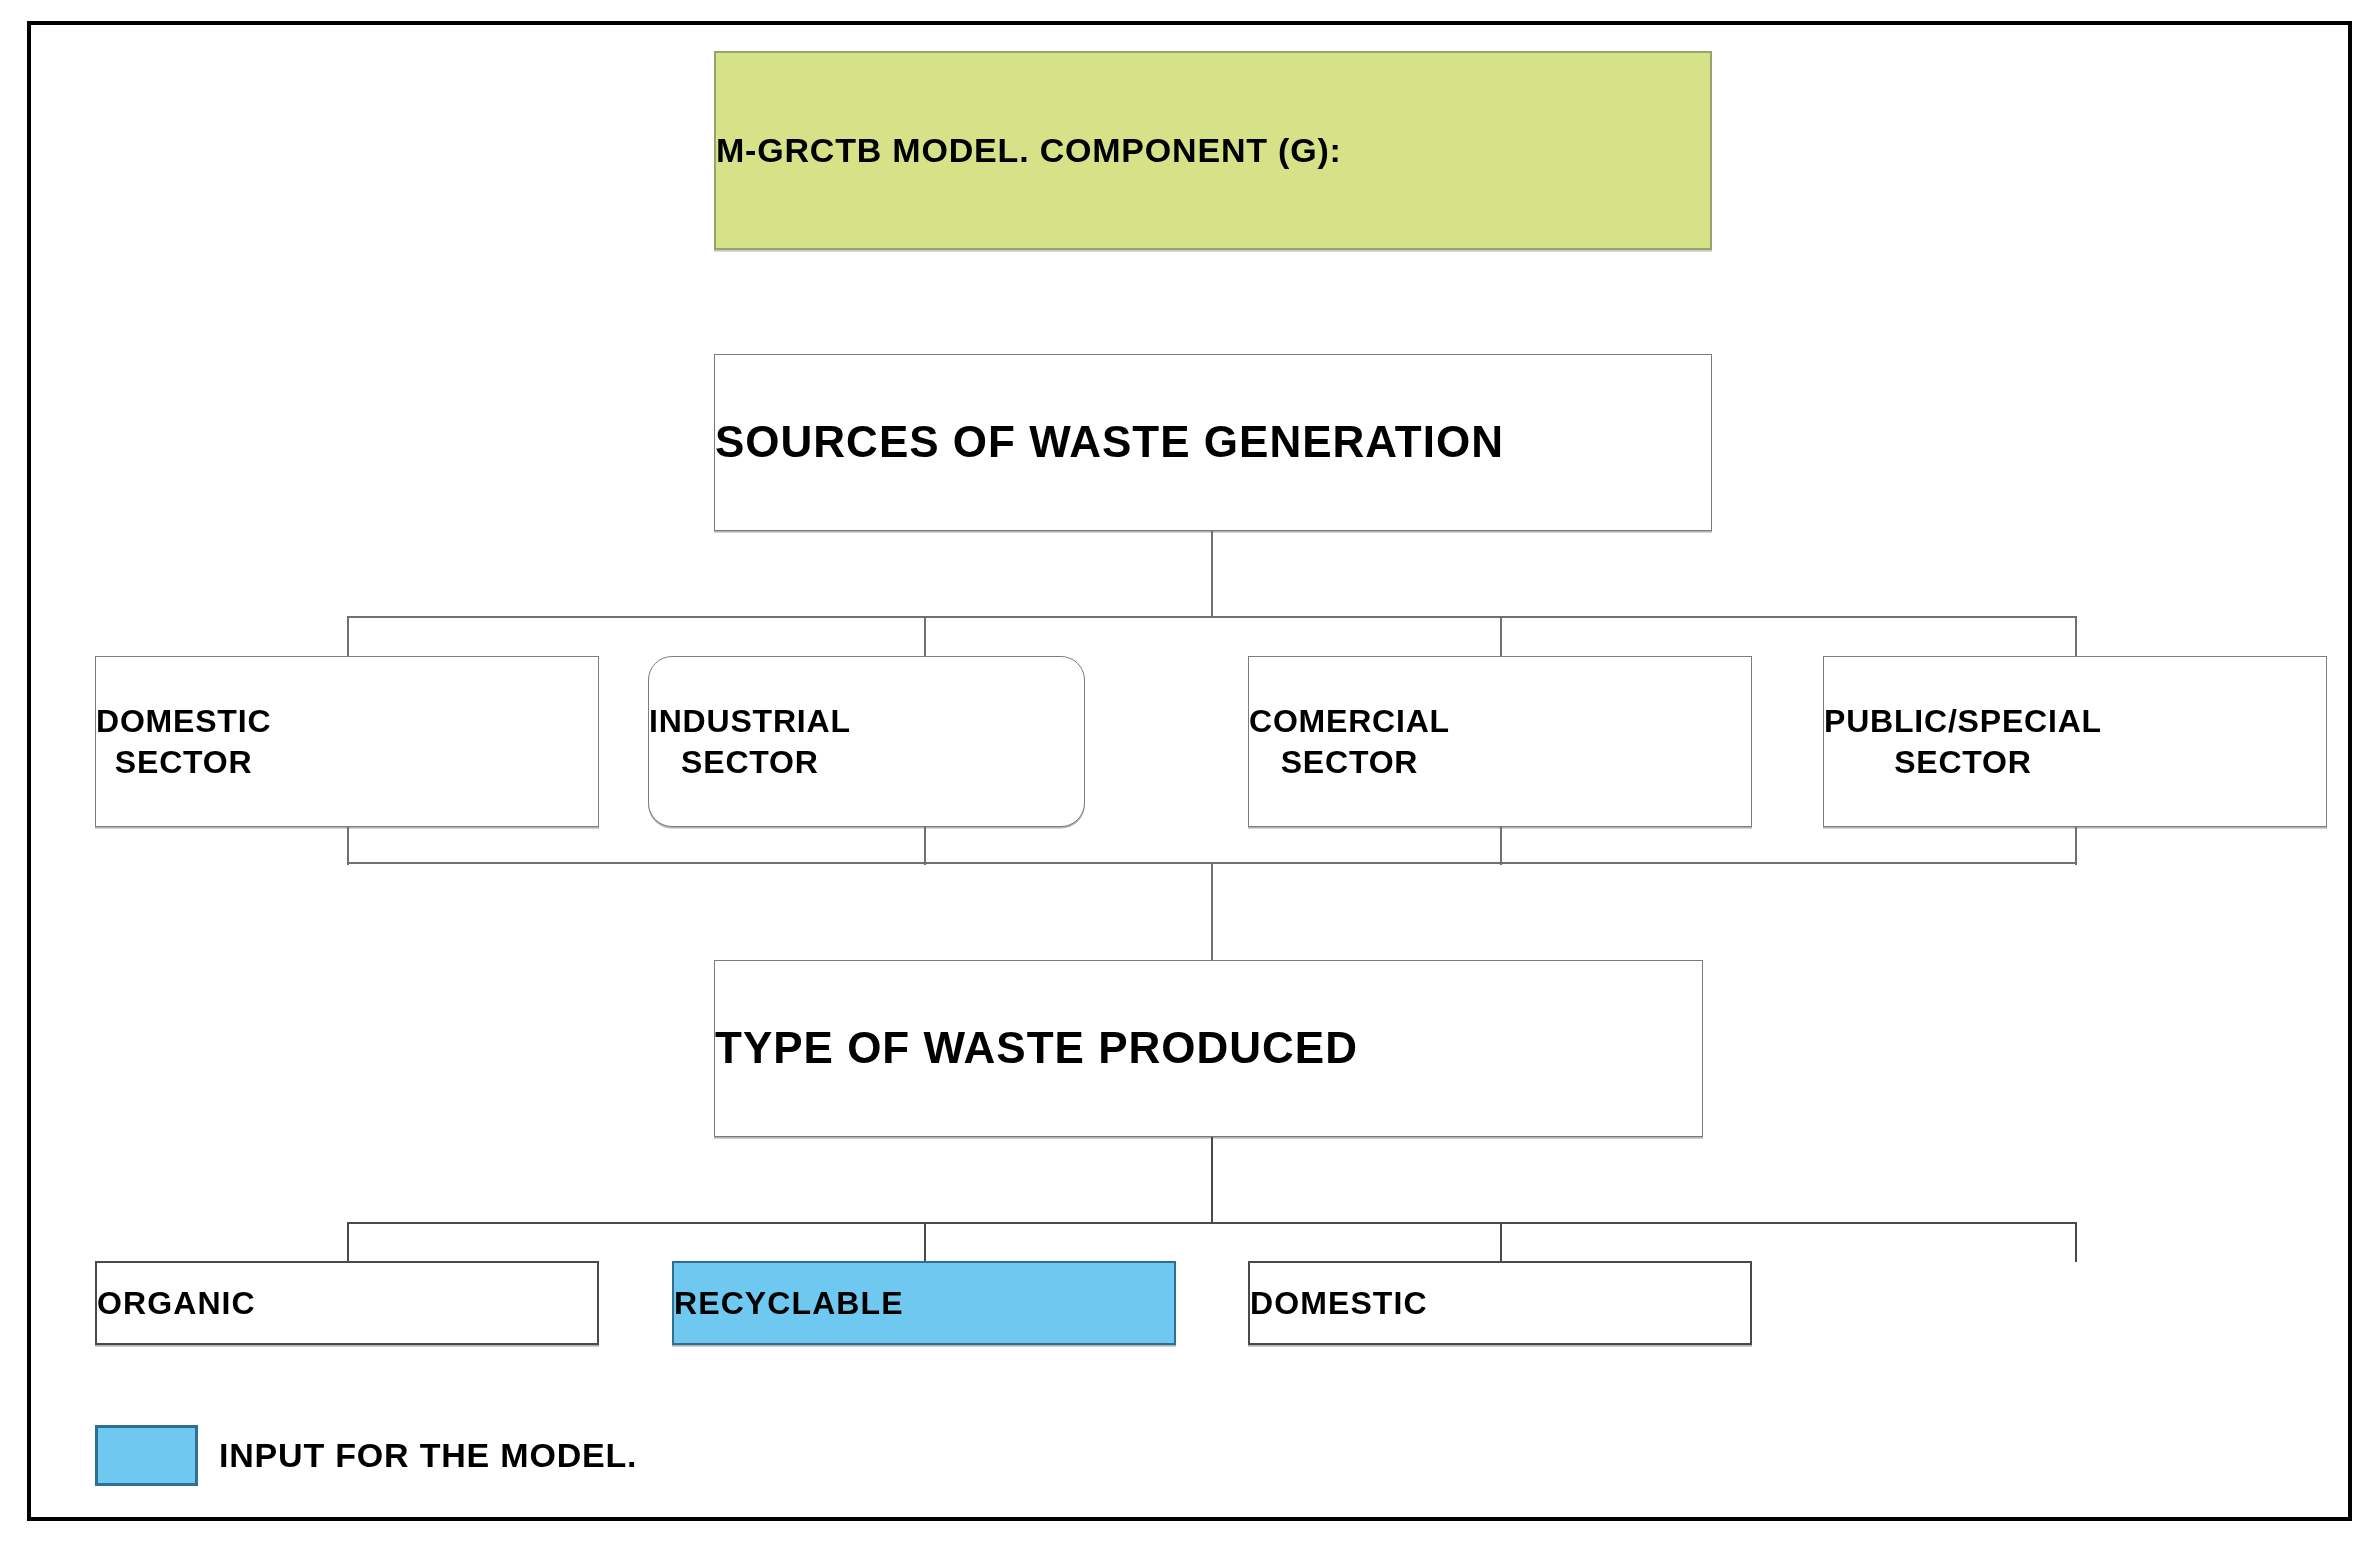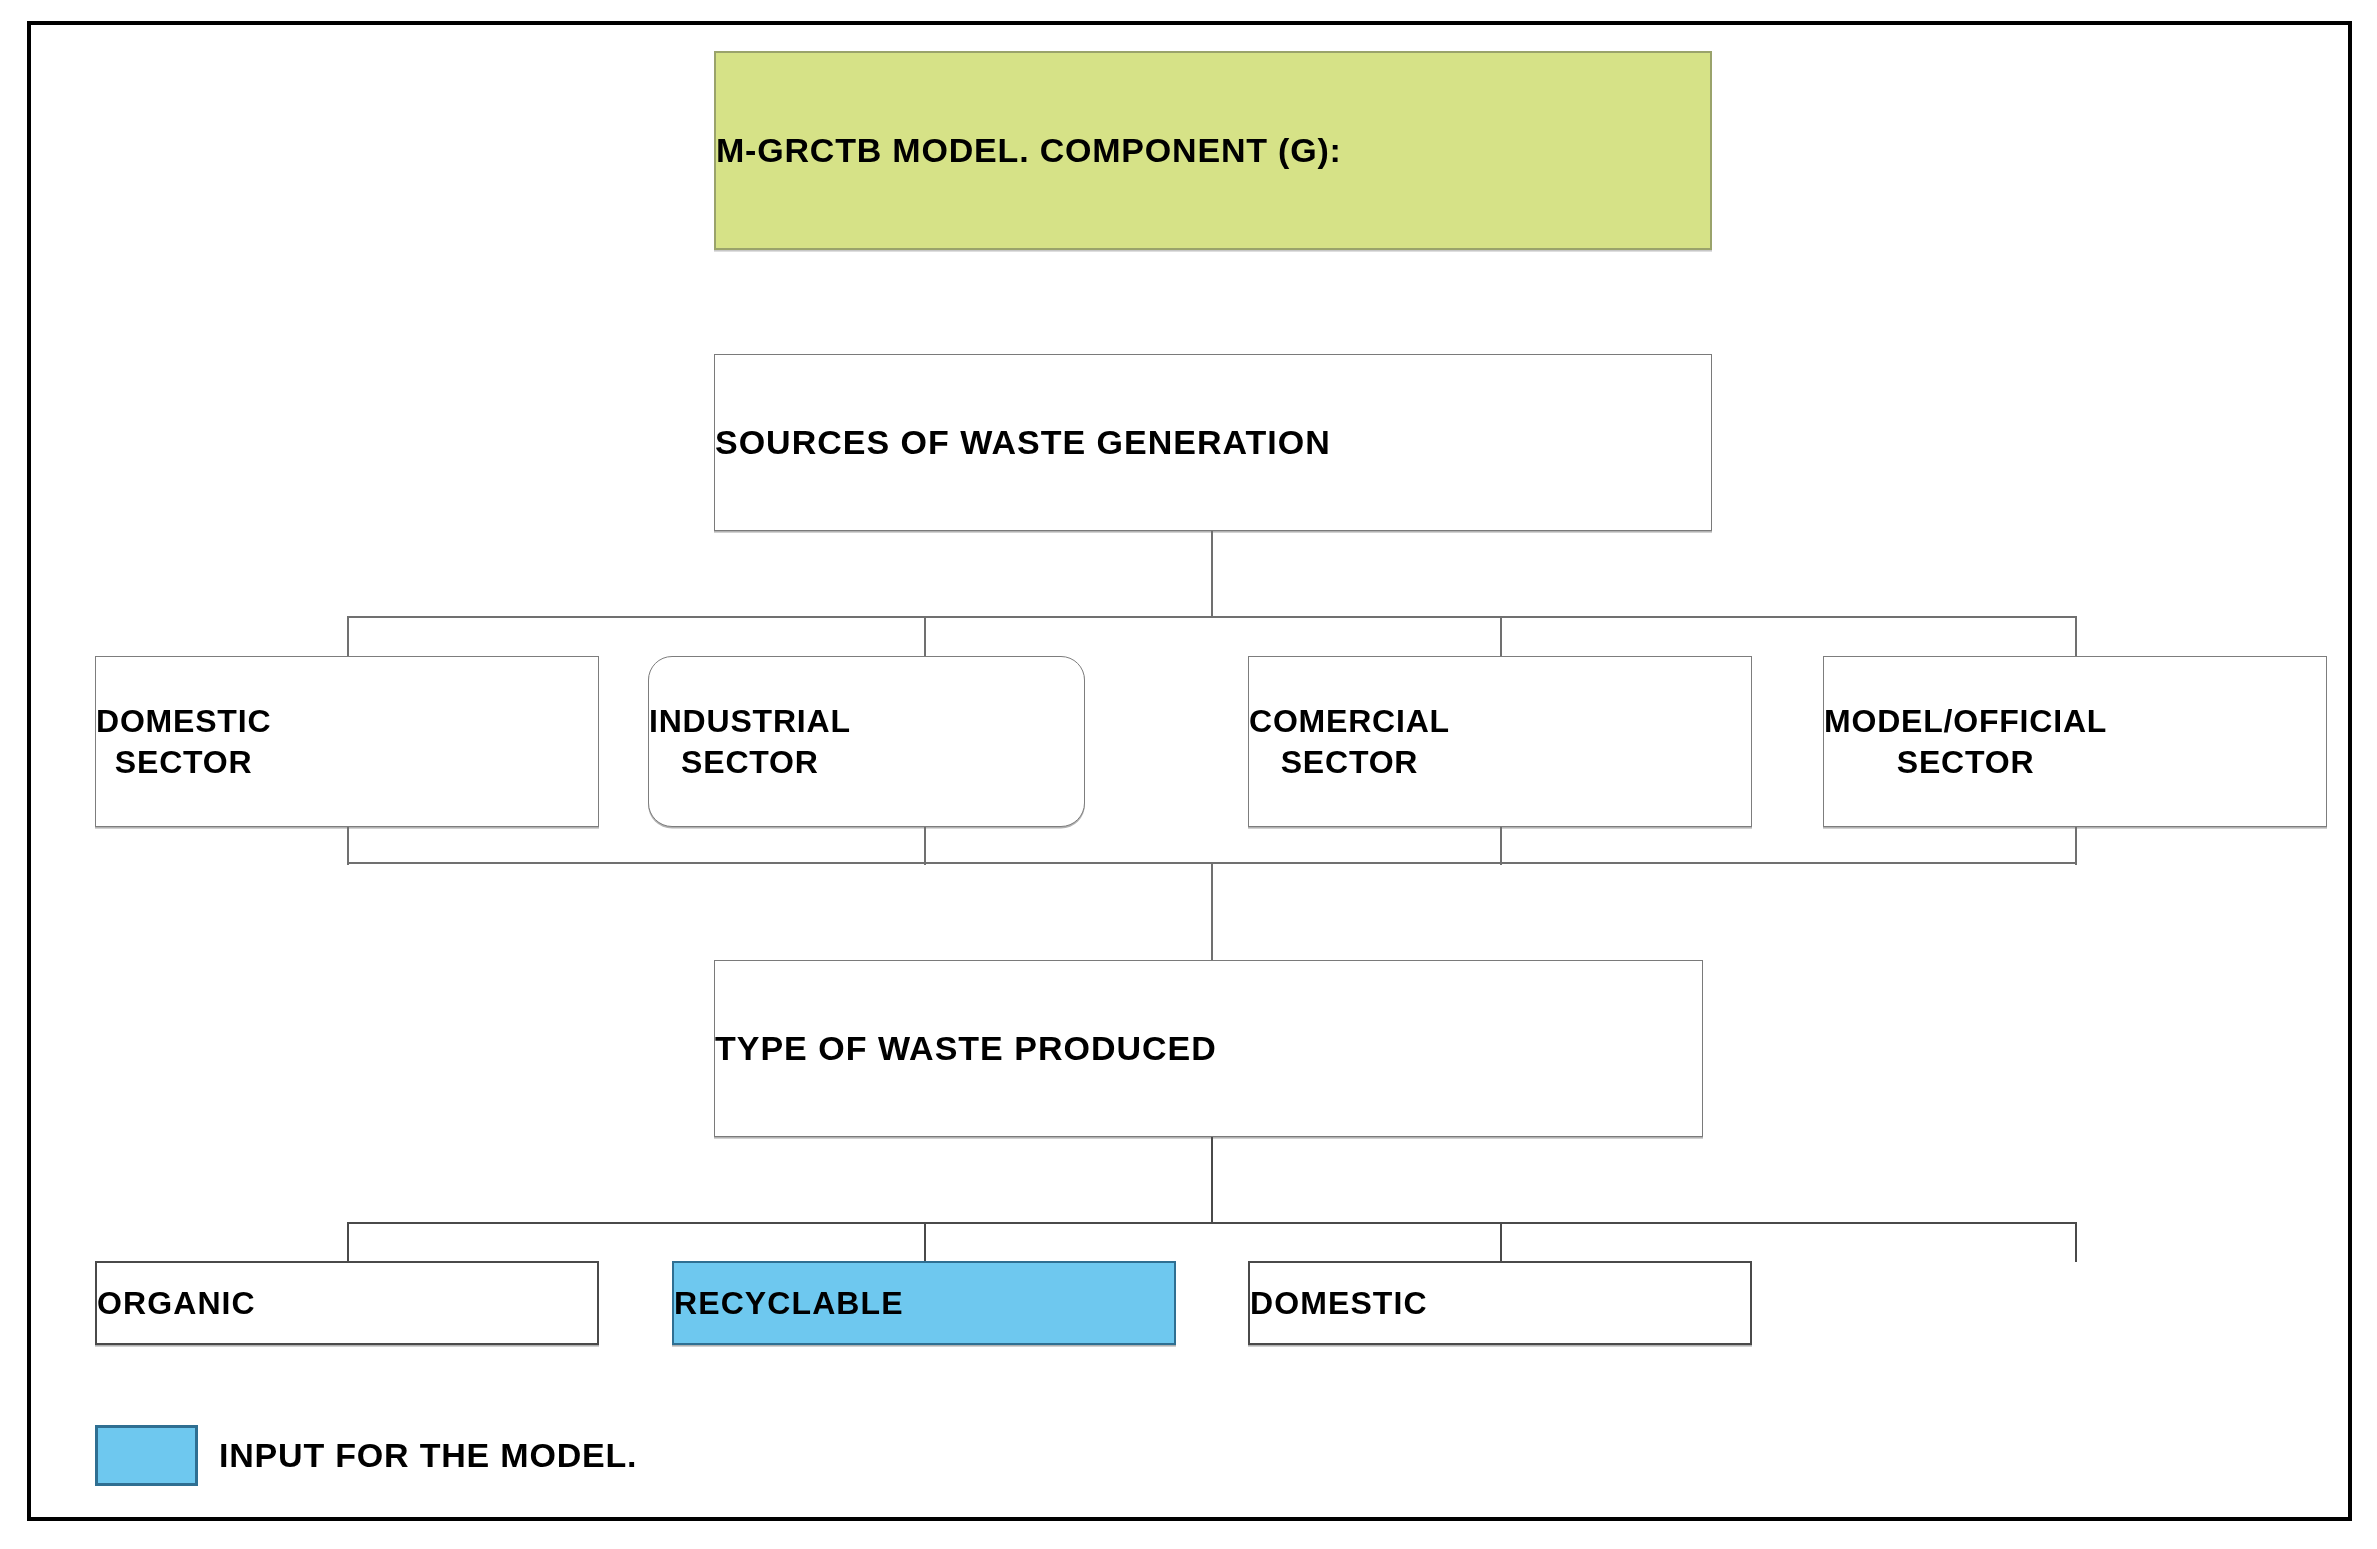--- a/index.html
+++ b/index.html
@@ -45,21 +45,21 @@
     box-shadow: 0 1.6px 0 0 rgba(0,0,0,0.30);
   }
   .node.header {
     background: #d6e287;
     border: 2.4px solid #9aa36b;
     font-size: 34px;
     letter-spacing: 0.8px;
     box-shadow: 0 1.6px 0 0 rgba(0,0,0,0.22);
   }
   .node.stage {
-    font-size: 34px;
+    font-size: 44px;
     border: 1.6px solid #7a7a7a;
     letter-spacing: 1px;
   }
   .node.sector {
     font-size: 32px;
     border: 1.6px solid #7d7d7d;
     letter-spacing: 0.8px;
   }
   .node.waste {
     font-size: 32px;
@@ -143,21 +143,21 @@
 
   <div class="node sector" style="left:1248px; top:656px; width:504px; height:171px;">
     <span>
       <span>COMERCIAL</span><br>
       <span>SECTOR</span>
     </span>
   </div>
 
   <div class="node sector" style="left:1823px; top:656px; width:504px; height:171px;">
     <span>
-      <span>MODEL/OFFICIAL</span><br>
+      <span>PUBLIC/SPECIAL</span><br>
       <span>SECTOR</span>
     </span>
   </div>
 
   <div class="line v" style="left:347px; top:827px; width:2.4px; height:38px;"></div>
   <div class="line v" style="left:924px; top:827px; width:2.4px; height:38px;"></div>
   <div class="line v" style="left:1500px; top:827px; width:2.4px; height:38px;"></div>
   <div class="line v" style="left:2075px; top:827px; width:2.4px; height:38px;"></div>
   <div class="line h" style="left:347px; top:862px; width:1730px; height:2.4px;"></div>
   <div class="line v" style="left:1211px; top:862px; width:2.4px; height:99px;"></div>

